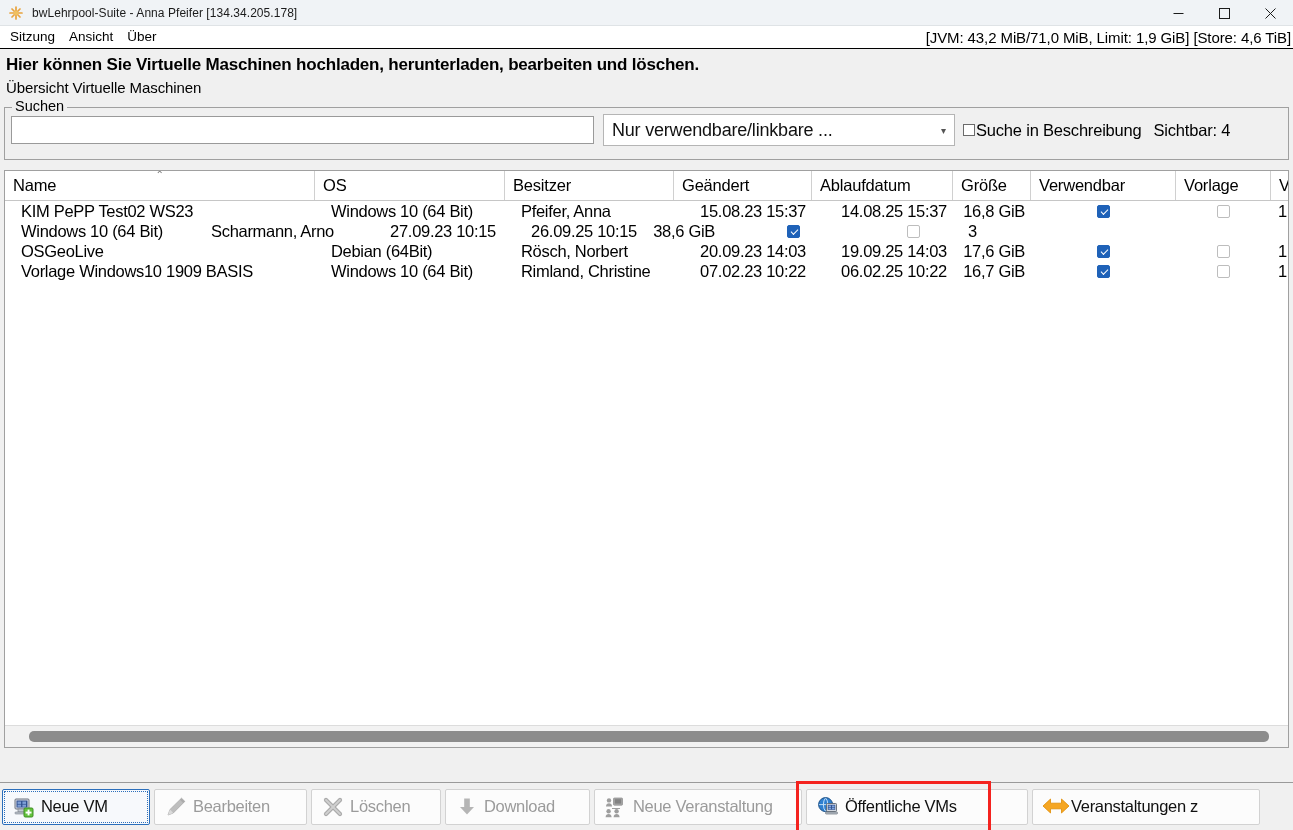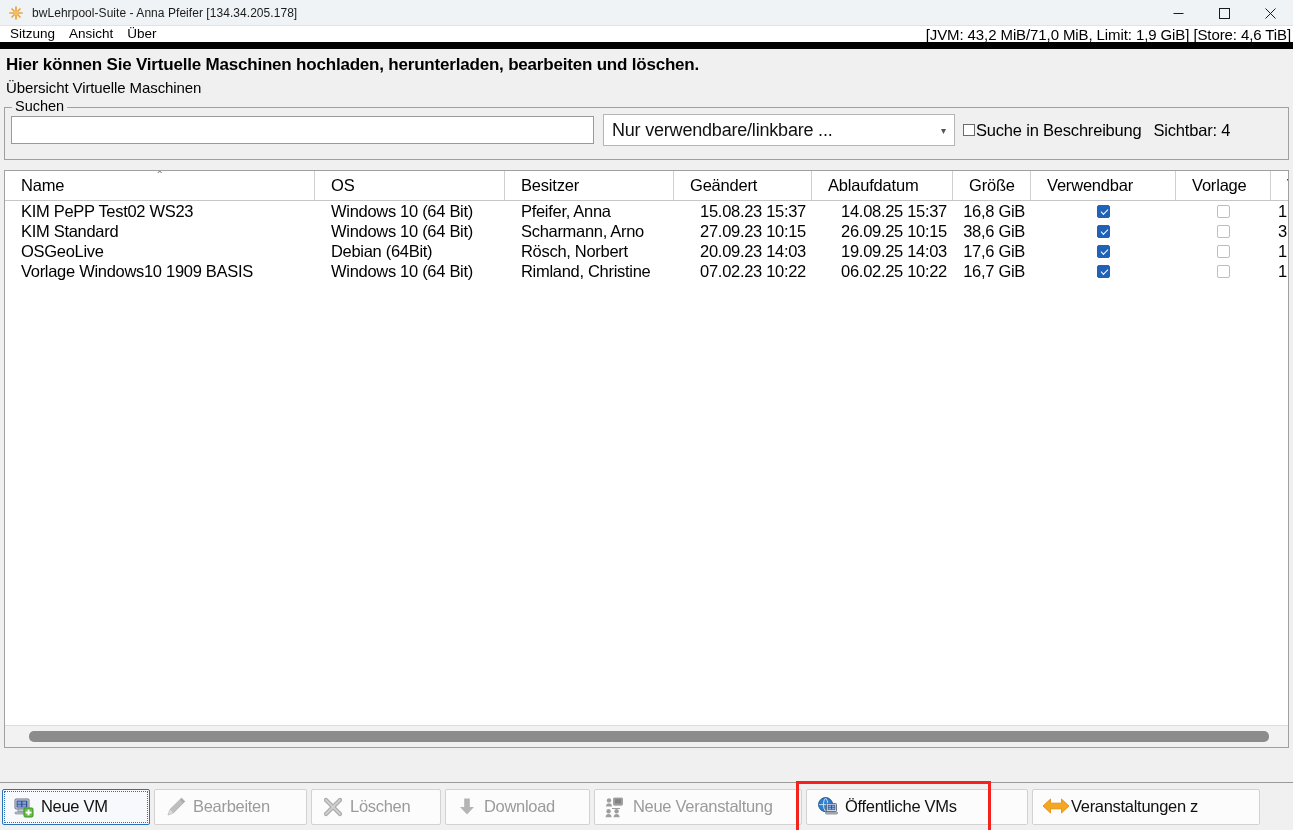--- a/index.html
+++ b/index.html
@@ -47,21 +47,21 @@
   }
   .tb-btn svg { display: block; }
 
   
   .menubar {
     height: 23px;
     background: #ffffff;
     display: flex;
     align-items: center;
     position: relative;
-    border-bottom: 7px solid #000000;
+    border-bottom: 1px solid #000000;
   }
   .menu-item {
     font-size: 13.5px;
     color: #000;
     padding: 1px 6px 2px 6px;
     margin-left: 2px;
     white-space: nowrap;
   }
   .menu-item:first-child { margin-left: 4px; }
   .jvm-status {
@@ -195,21 +195,21 @@
     background: #fff;
     border-bottom: 1px solid #c6c6c6;
     position: relative;
   }
   .th {
     position: relative;
     font-size: 16.5px;
     color: #000;
     display: flex;
     align-items: center;
-    padding-left: 16px;
+    padding-left: 8px;
     border-right: 1px solid #d0d0d0;
     background: #fff;
     letter-spacing: -0.2px;
     overflow: hidden;
     white-space: nowrap;
     flex: none;
   }
   .th .sortmark {
     position: absolute;
     left: 50%;
@@ -431,21 +431,20 @@
           <div class="td num" style="width: 78px;">16,8 GiB</div>
           <div class="td center" style="width: 145px;">
             <span class="chk on"></span>
           </div>
           <div class="td center" style="width: 95px;">
             <span class="chk"></span>
           </div>
           <div class="td num" style="width: 22px;">1</div>
         </div>
         <div class="trow">
-          <div class="td" style="width: 310px;">KIM  Standard</div>
           <div class="td" style="width: 190px;">Windows 10 (64 Bit)</div>
           <div class="td" style="width: 169px;">Scharmann, Arno</div>
           <div class="td num" style="width: 138px;">27.09.23 10:15</div>
           <div class="td num" style="width: 141px;">26.09.25 10:15</div>
           <div class="td num" style="width: 78px;">38,6 GiB</div>
           <div class="td center" style="width: 145px;">
             <span class="chk on"></span>
           </div>
           <div class="td center" style="width: 95px;">
             <span class="chk"></span>

